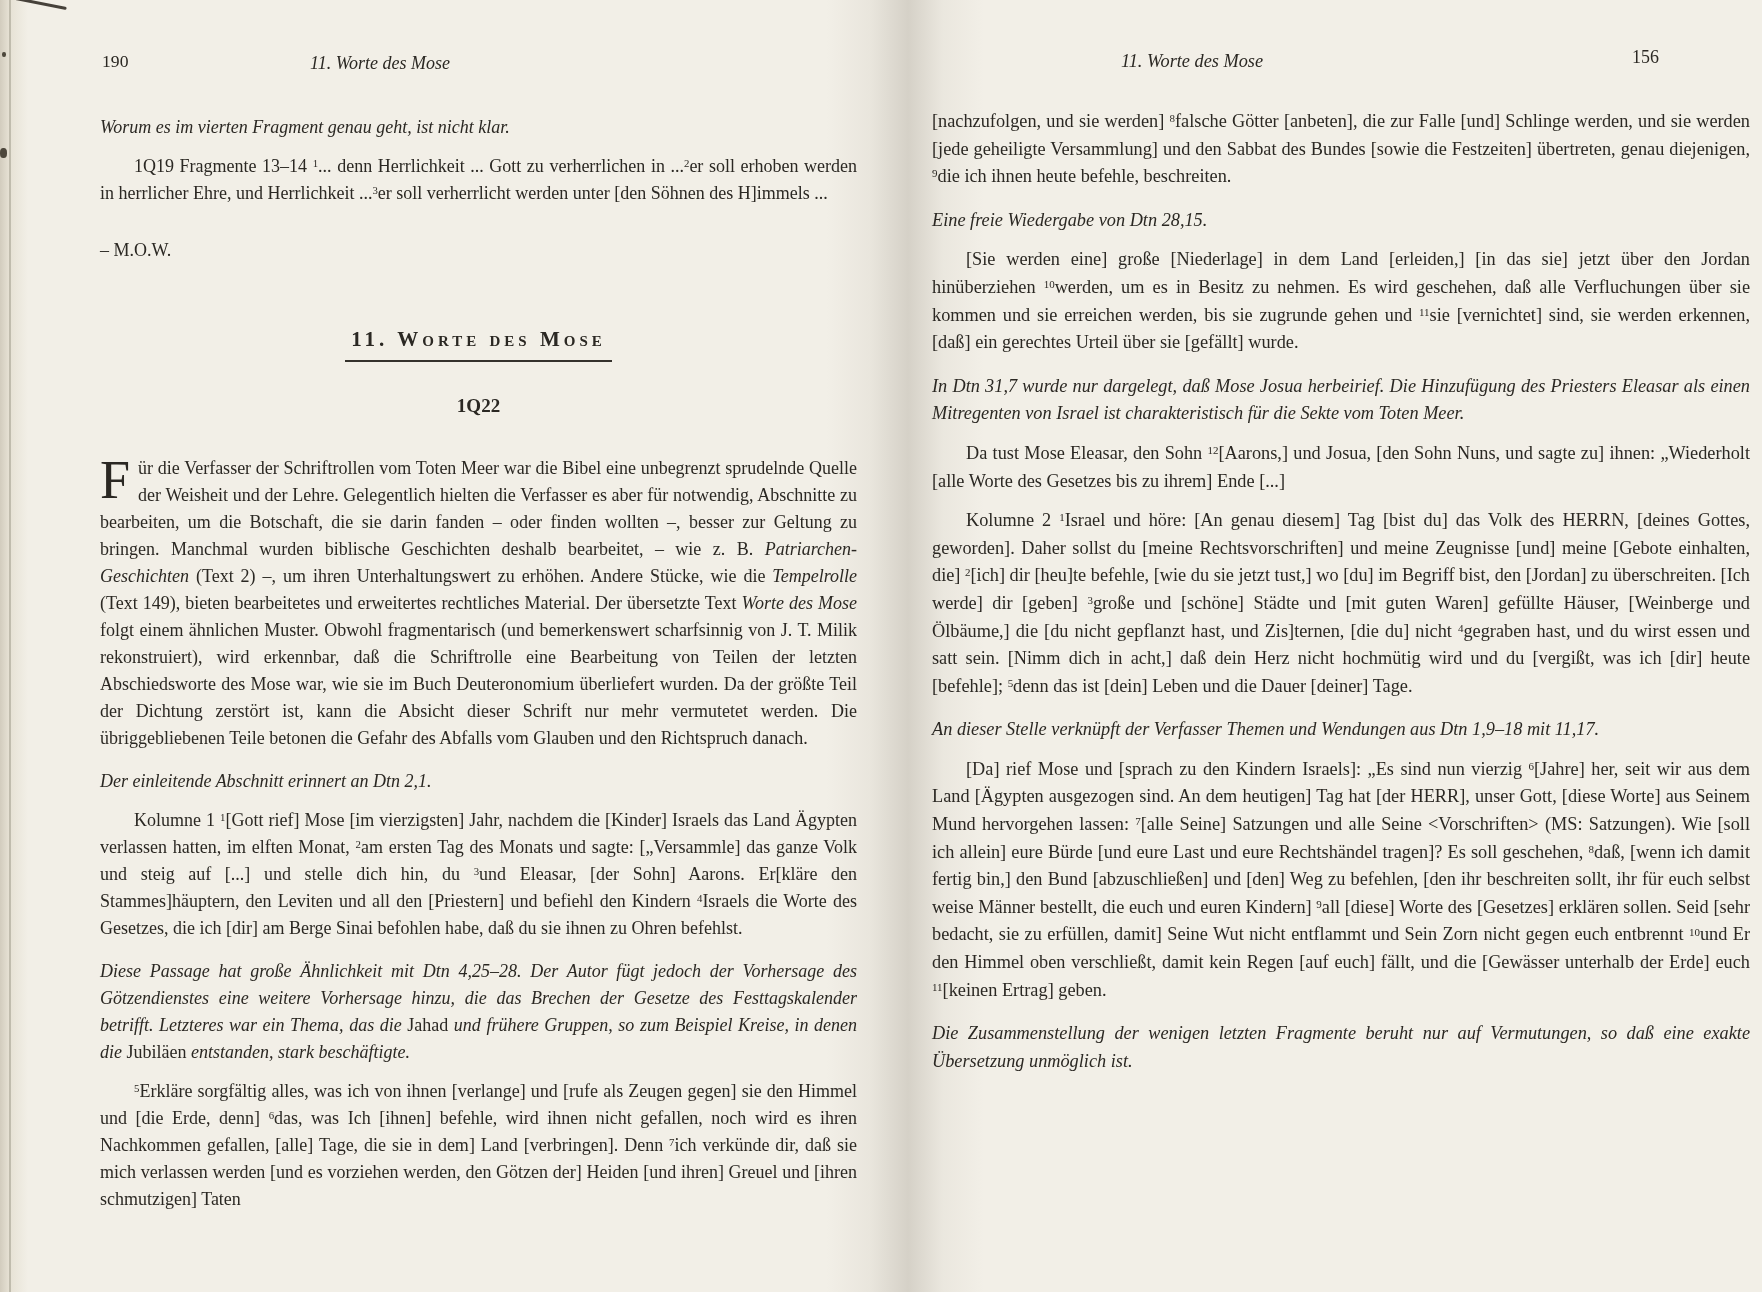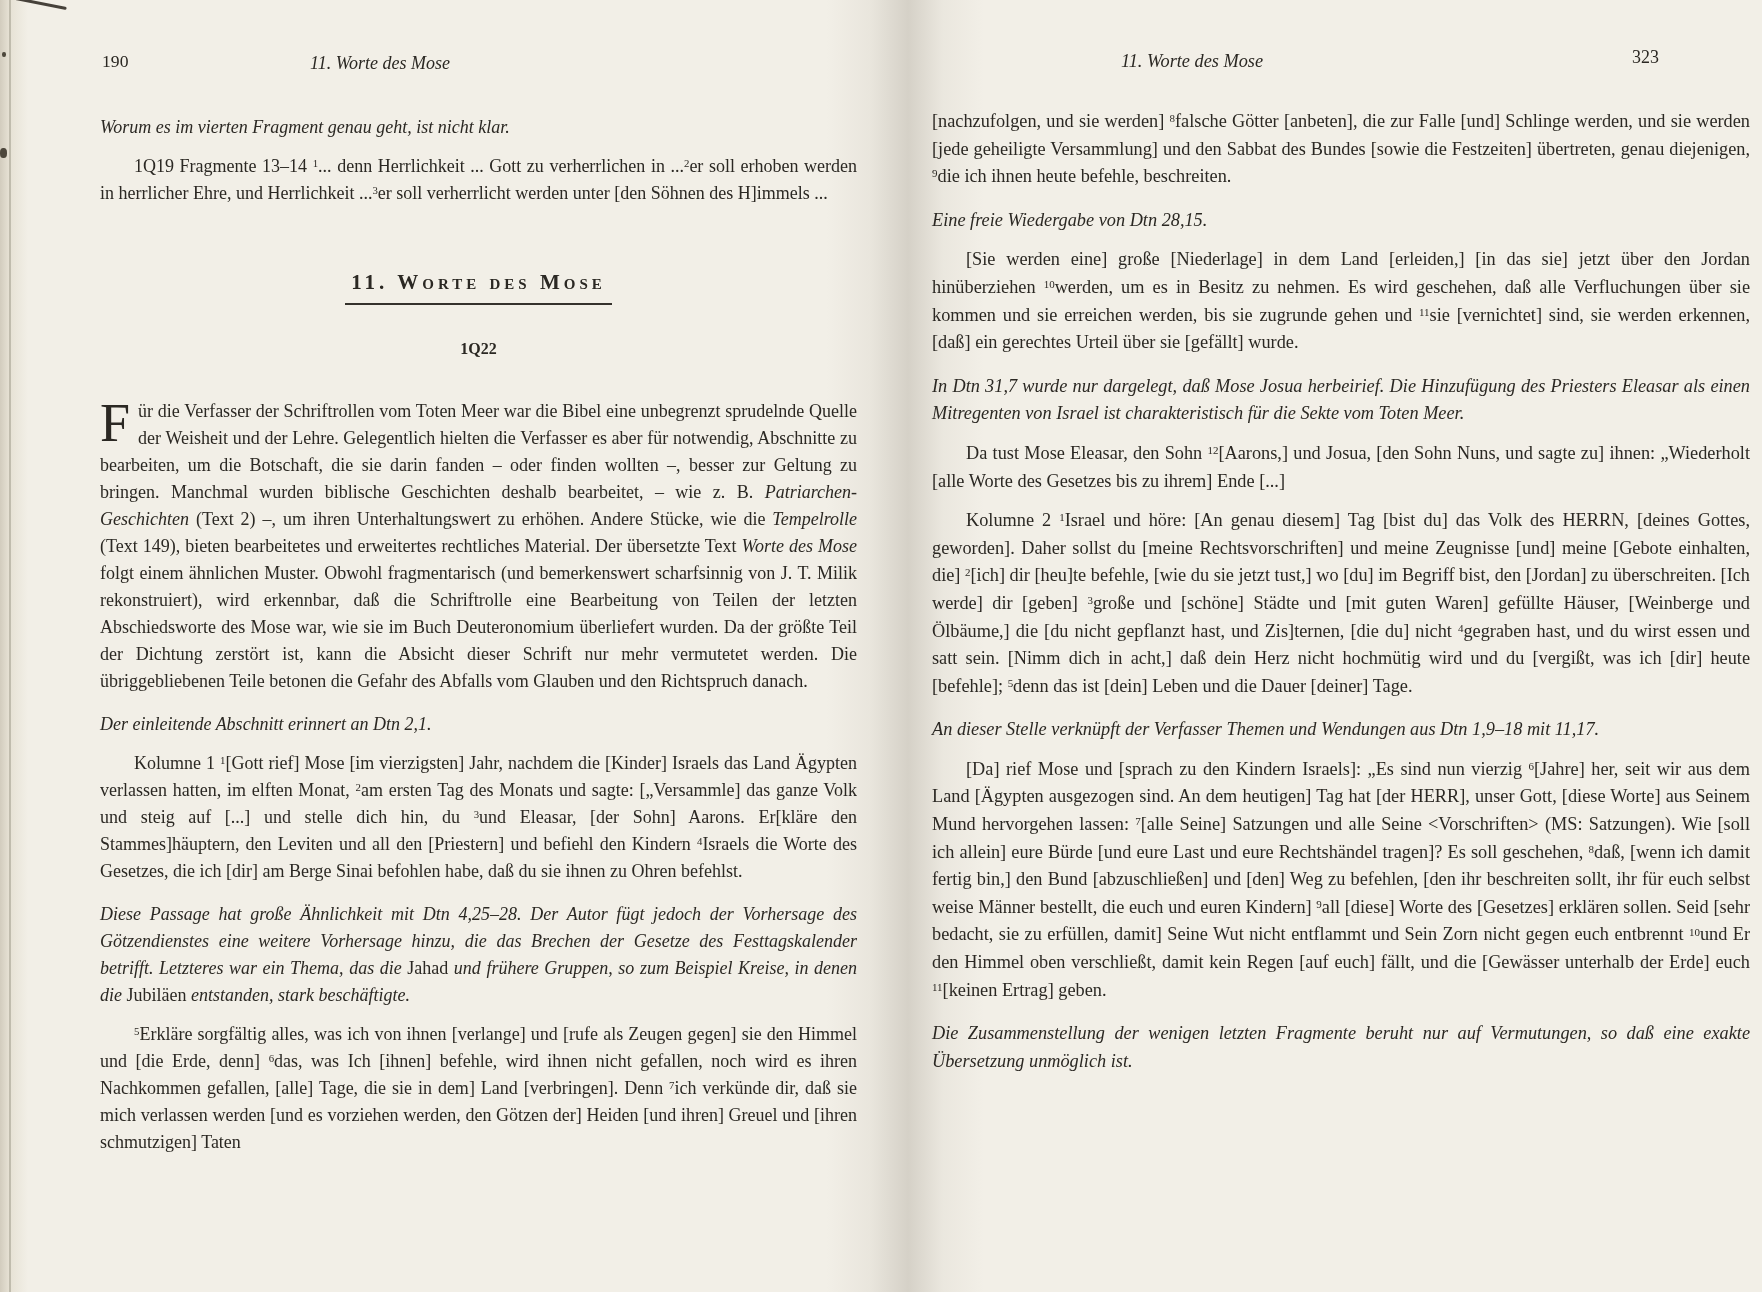--- a/index.html
+++ b/index.html
@@ -36,21 +36,21 @@
   .blk{margin:0 0 12px;text-align:justify;}
   .blk:first-child{margin-top:0;}
   .commentary{font-style:italic;margin:16px 0 12px;}
   .commentary .r{font-style:normal;}
   .trans{text-indent:34px;}
   .trans.noindent{text-indent:0;}
   .author{margin:30px 0 0;}
   .chapterheading{margin:62px 0 30px;text-align:center;font-weight:600;font-size:21px;
     letter-spacing:4px;font-variant:small-caps;text-indent:0;}
   .chapterheading .rule{display:inline-block;border-bottom:2px solid #35322c;padding:0 6px 7px;}
-  .subheading{text-align:center;font-weight:700;font-size:16px;margin:0 0 36px;text-indent:0;}
+  .subheading{text-align:center;font-weight:700;font-size:19px;margin:0 0 36px;text-indent:0;}
   .b{font-weight:400;}
   .i{font-style:italic;}
   sup{font-size:.6em;line-height:0;vertical-align:baseline;position:relative;top:-.45em;}
   .dropcap{float:left;font-size:54px;line-height:42px;padding:4px 8px 0 0;}
 </style>
 </head>
 <body>
 
 <div class="spread">
   <div class="edge-left"></div>
@@ -61,34 +61,35 @@
   <div class="gutter"></div>
 
   <section class="page left">
     <header class="pghead">
       <span class="pagenum">190</span>
       <div class="runhead">11. Worte des Mose</div>
     </header>
     <div class="col">
         <p class="blk commentary"><span>Worum es im vierten Fragment genau geht, ist nicht klar.</span></p>
         <p class="blk trans"><span class="b">1Q19 Fragmente 13–14 </span><sup>1</sup><span>... denn Herrlichkeit ... Gott zu verherrlichen in ...</span><sup>2</sup><span>er soll erhoben werden in herrlicher Ehre, und Herrlichkeit ...</span><sup>3</sup><span>er soll verherrlicht werden unter [den Söhnen des H]immels ...</span></p>
+        <p class="blk author"><span>– M.O.W.</span></p>
         <h2 class="blk chapterheading"><span class="rule"><span>11. Worte des Mose</span></span></h2>
         <p class="blk subheading"><span>1Q22</span></p>
         <p class="blk body"><span class="dropcap">F</span><span>ür die Verfasser der Schriftrollen vom Toten Meer war die Bibel eine unbegrenzt sprudelnde Quelle der Weisheit und der Lehre. Gelegentlich hielten die Verfasser es aber für notwendig, Abschnitte zu bearbeiten, um die Botschaft, die sie darin fanden – oder finden wollten –, besser zur Geltung zu bringen. Manchmal wurden biblische Geschichten deshalb bearbeitet, – wie z. B. </span><span class="i">Patriarchen-Geschichten</span><span> (Text 2) –, um ihren Unterhaltungswert zu erhöhen. Andere Stücke, wie die </span><span class="i">Tempelrolle</span><span> (Text 149), bieten bearbeitetes und erweitertes rechtliches Material. Der übersetzte Text </span><span class="i">Worte des Mose</span><span> folgt einem ähnlichen Muster. Obwohl fragmentarisch (und bemerkenswert scharfsinnig von J. T. Milik rekonstruiert), wird erkennbar, daß die Schriftrolle eine Bearbeitung von Teilen der letzten Abschiedsworte des Mose war, wie sie im Buch Deuteronomium überliefert wurden. Da der größte Teil der Dichtung zerstört ist, kann die Absicht dieser Schrift nur mehr vermutetet werden. Die übriggebliebenen Teile betonen die Gefahr des Abfalls vom Glauben und den Richtspruch danach.</span></p>
         <p class="blk commentary"><span>Der einleitende Abschnitt erinnert an Dtn 2,1.</span></p>
         <p class="blk trans"><span class="b">Kolumne 1 </span><sup>1</sup><span>[Gott rief] Mose [im vierzigsten] Jahr, nachdem die [Kinder] Israels das Land Ägypten verlassen hatten, im elften Monat, </span><sup>2</sup><span>am ersten Tag des Monats und sagte: [„Versammle] das ganze Volk und steig auf [...] und stelle dich hin, du </span><sup>3</sup><span>und Eleasar, [der Sohn] Aarons. Er[kläre den Stammes]häuptern, den Leviten und all den [Priestern] und befiehl den Kindern </span><sup>4</sup><span>Israels die Worte des Gesetzes, die ich [dir] am Berge Sinai befohlen habe, daß du sie ihnen zu Ohren befehlst.</span></p>
         <p class="blk commentary"><span>Diese Passage hat große Ähnlichkeit mit Dtn 4,25–28. Der Autor fügt jedoch der Vorhersage des Götzendienstes eine weitere Vorhersage hinzu, die das Brechen der Gesetze des Festtagskalender betrifft. Letzteres war ein Thema, das die </span><span class="r">Jahad</span><span> und frühere Gruppen, so zum Beispiel Kreise, in denen die </span><span class="r">Jubiläen</span><span> entstanden, stark beschäftigte.</span></p>
         <p class="blk trans"><sup>5</sup><span>Erkläre sorgfältig alles, was ich von ihnen [verlange] und [rufe als Zeugen gegen] sie den Himmel und [die Erde, denn] </span><sup>6</sup><span>das, was Ich [ihnen] befehle, wird ihnen nicht gefallen, noch wird es ihren Nachkommen gefallen, [alle] Tage, die sie in dem] Land [verbringen]. Denn </span><sup>7</sup><span>ich verkünde dir, daß sie mich verlassen werden [und es vorziehen werden, den Götzen der] Heiden [und ihren] Greuel und [ihren schmutzigen] Taten</span></p>
       </div>
   </section>
 
   <section class="page right">
     <header class="pghead">
       <div class="runhead">11. Worte des Mose</div>
-      <span class="pagenum">323</span>
+      <span class="pagenum">156</span>
     </header>
     <div class="col">
         <p class="blk trans noindent"><span>[nachzufolgen, und sie werden] </span><sup>8</sup><span>falsche Götter [anbeten], die zur Falle [und] Schlinge werden, und sie werden [jede geheiligte Versammlung] und den Sabbat des Bundes [sowie die Festzeiten] übertreten, genau diejenigen, </span><sup>9</sup><span>die ich ihnen heute befehle, beschreiten.</span></p>
         <p class="blk commentary"><span>Eine freie Wiedergabe von Dtn 28,15.</span></p>
         <p class="blk trans"><span>[Sie werden eine] große [Niederlage] in dem Land [erleiden,] [in das sie] jetzt über den Jordan hinüberziehen </span><sup>10</sup><span>werden, um es in Besitz zu nehmen. Es wird geschehen, daß alle Verfluchungen über sie kommen und sie erreichen werden, bis sie zugrunde gehen und </span><sup>11</sup><span>sie [vernichtet] sind, sie werden erkennen, [daß] ein gerechtes Urteil über sie [gefällt] wurde.</span></p>
         <p class="blk commentary"><span>In Dtn 31,7 wurde nur dargelegt, daß Mose Josua herbeirief. Die Hinzufügung des Priesters Eleasar als einen Mitregenten von Israel ist charakteristisch für die Sekte vom Toten Meer.</span></p>
         <p class="blk trans"><span>Da tust Mose Eleasar, den Sohn </span><sup>12</sup><span>[Aarons,] und Josua, [den Sohn Nuns, und sagte zu] ihnen: „Wiederholt [alle Worte des Gesetzes bis zu ihrem] Ende [...]</span></p>
         <p class="blk trans"><span class="b">Kolumne 2 </span><sup>1</sup><span>Israel und höre: [An genau diesem] Tag [bist du] das Volk des HERRN, [deines Gottes, geworden]. Daher sollst du [meine Rechtsvorschriften] und meine Zeugnisse [und] meine [Gebote einhalten, die] </span><sup>2</sup><span>[ich] dir [heu]te befehle, [wie du sie jetzt tust,] wo [du] im Begriff bist, den [Jordan] zu überschreiten. [Ich werde] dir [geben] </span><sup>3</sup><span>große und [schöne] Städte und [mit guten Waren] gefüllte Häuser, [Weinberge und Ölbäume,] die [du nicht gepflanzt hast, und Zis]ternen, [die du] nicht </span><sup>4</sup><span>gegraben hast, und du wirst essen und satt sein. [Nimm dich in acht,] daß dein Herz nicht hochmütig wird und du [vergißt, was ich [dir] heute [befehle]; </span><sup>5</sup><span>denn das ist [dein] Leben und die Dauer [deiner] Tage.</span></p>
         <p class="blk commentary"><span>An dieser Stelle verknüpft der Verfasser Themen und Wendungen aus Dtn 1,9–18 mit 11,17.</span></p>
         <p class="blk trans"><span>[Da] rief Mose und [sprach zu den Kindern Israels]: „Es sind nun vierzig </span><sup>6</sup><span>[Jahre] her, seit wir aus dem Land [Ägypten ausgezogen sind. An dem heutigen] Tag hat [der HERR], unser Gott, [diese Worte] aus Seinem Mund hervorgehen lassen: </span><sup>7</sup><span>[alle Seine] Satzungen und alle Seine &lt;Vorschriften&gt; (MS: Satzungen). Wie [soll ich allein] eure Bürde [und eure Last und eure Rechtshändel tragen]? Es soll geschehen, </span><sup>8</sup><span>daß, [wenn ich damit fertig bin,] den Bund [abzuschließen] und [den] Weg zu befehlen, [den ihr beschreiten sollt, ihr für euch selbst weise Männer bestellt, die euch und euren Kindern] </span><sup>9</sup><span>all [diese] Worte des [Gesetzes] erklären sollen. Seid [sehr bedacht, sie zu erfüllen, damit] Seine Wut nicht entflammt und Sein Zorn nicht gegen euch entbrennt </span><sup>10</sup><span>und Er den Himmel oben verschließt, damit kein Regen [auf euch] fällt, und die [Gewässer unterhalb der Erde] euch </span><sup>11</sup><span>[keinen Ertrag] geben.</span></p>

